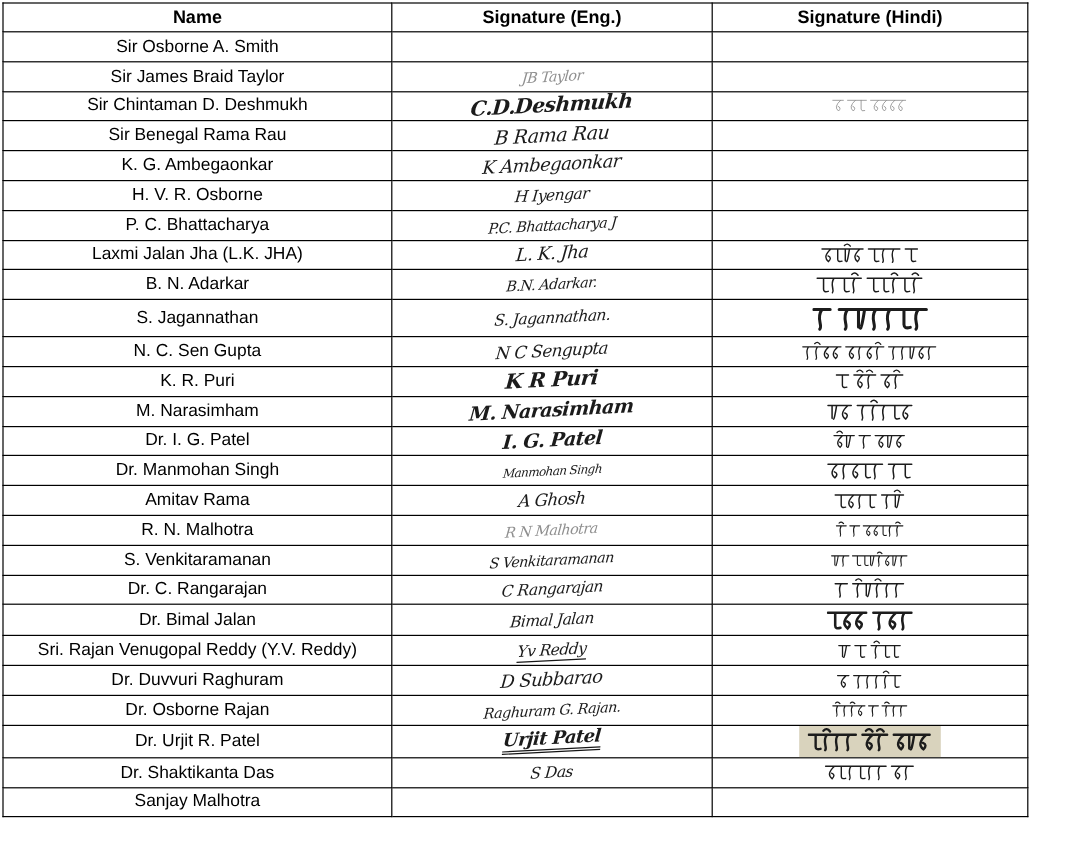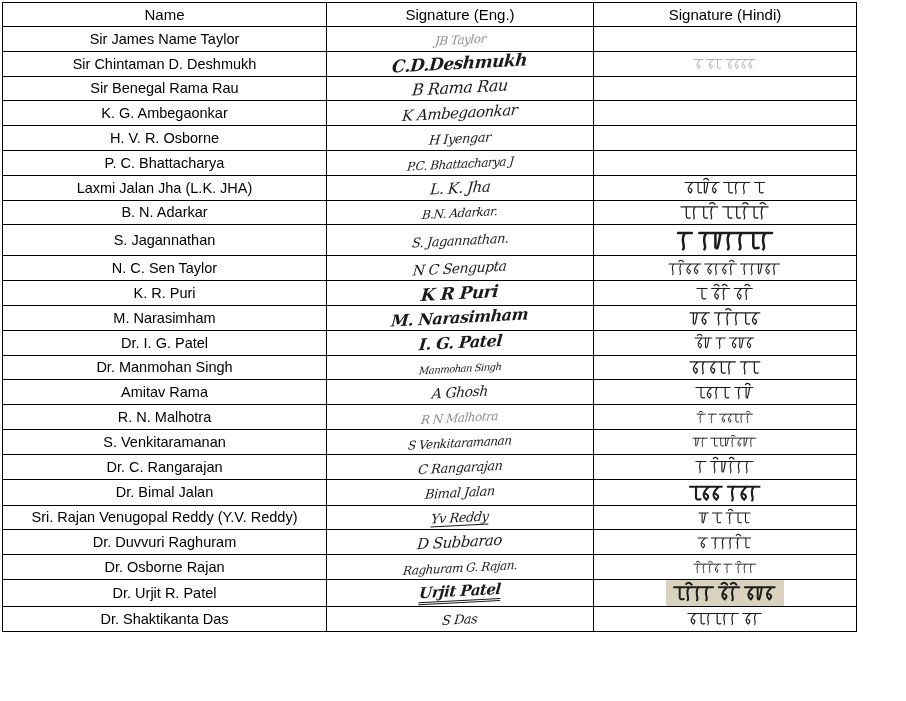--- a/index.html
+++ b/index.html
@@ -20,21 +20,21 @@
     border:1px solid #000000;
     padding:0 2px;
     text-align:center;
     vertical-align:middle;
     overflow:hidden;
     white-space:nowrap;
   }
   table.sig-table thead th{
     height:23px;
     font-size:15px;
-    font-weight:normal;
+    font-weight:bold;
     color:#000000;
   }
   table.sig-table tbody td{
     height:23.8px;
     font-size:14.5px;
     color:#000000;
   }
   
   .sig{
     font-family:"DejaVu Serif", serif;
@@ -69,21 +69,26 @@
   </colgroup>
   <thead>
     <tr>
       <th>Name</th>
       <th>Signature (Eng.)</th>
       <th>Signature (Hindi)</th>
     </tr>
   </thead>
   <tbody id="rows-body">
       <tr>
-        <td>Sir James Name Taylor</td>
+        <td>Sir Osborne A. Smith</td>
+        <td></td>
+        <td></td>
+      </tr>
+      <tr>
+        <td>Sir James Braid Taylor</td>
         <td><span class="sig light" style="font-size: 12px;">JB Taylor</span></td>
         <td></td>
       </tr>
       <tr>
         <td>Sir Chintaman D. Deshmukh</td>
         <td><span class="sig bold" style="font-size: 17px;">C.D.Deshmukh</span></td>
         <td><svg width="64" height="18" viewBox="0 0 64 18" class="hsig">
             <path d="M1.0 4.6 H9.8 M7.5 4.62 Q1.3 10.1 5.8 13.5 Q8.5 10.8 5.4 9.6 M13.3 4.6 H29.0 M19.8 4.62 Q13.6 10.1 18.1 13.5 Q20.8 10.8 17.7 9.6 M24.6 4.62 V11.9 Q24.6 14.1 27.6 13.2 M32.5 4.6 H61.7 M38.9 4.62 Q32.8 10.1 37.2 13.5 Q39.9 10.8 36.9 9.6 M45.7 4.62 Q39.6 10.1 44.0 13.5 Q46.8 10.8 43.7 9.6 M52.6 4.62 Q46.4 10.1 50.9 13.5 Q53.6 10.8 50.5 9.6 M59.4 4.62 Q53.2 10.1 57.7 13.5 Q60.4 10.8 57.3 9.6" fill="none" stroke="#8c8c8c" stroke-width="0.69" stroke-linecap="round"></path>
           </svg></td>
       </tr>
@@ -122,21 +127,21 @@
           </svg></td>
       </tr>
       <tr>
         <td>S. Jagannathan</td>
         <td><span class="sig" style="font-size: 13px;">S. Jagannathan.</span></td>
         <td><svg width="97" height="30" viewBox="0 0 97 30" class="hsig">
             <path d="M1.0 8.0 H14.8 M7.9 7.9799999999999995 C 2.6 15.6 9.1 21.5 6.1 24.3 M22.3 8.0 H95.0 M29.2 7.9799999999999995 C 23.9 15.6 30.3 21.5 27.4 24.3 M38.4 7.9799999999999995 V22.4 M43.5 7.9799999999999995 Q41.0 24.3 39.8 23.4 M52.7 7.9799999999999995 C 47.4 15.6 53.9 21.5 51.0 24.3 M64.5 7.9799999999999995 C 59.2 15.6 65.7 21.5 62.7 24.3 M76.3 7.9799999999999995 V20.5 Q76.3 24.3 81.6 22.8 M88.1 7.9799999999999995 C 82.8 15.6 89.2 21.5 86.3 24.3" fill="none" stroke="#1c1c1c" stroke-width="2.53" stroke-linecap="round"></path>
           </svg></td>
       </tr>
       <tr>
-        <td>N. C. Sen Taylor</td>
+        <td>N. C. Sen Gupta</td>
         <td><span class="sig" style="font-size: 14px;">N C Sengupta</span></td>
         <td><svg width="114" height="19" viewBox="0 0 114 19" class="hsig">
             <path d="M1.0 5.0 H32.8 M5.7 5.04 C 2.4 9.8 6.5 13.6 4.6 15.4 M13.2 5.04 C 9.8 9.8 13.9 13.6 12.0 15.4 M10.9 2.4 Q13.2 0.0 15.4 2.9 M22.8 5.04 Q16.1 11.0 21.0 14.8 Q23.9 11.8 20.6 10.4 M30.3 5.04 Q23.6 11.0 28.4 14.8 Q31.4 11.8 28.0 10.4 M36.8 5.0 H68.5 M43.7 5.04 Q37.0 11.0 41.9 14.8 Q44.8 11.8 41.5 10.4 M48.9 5.04 C 45.6 9.8 49.7 13.6 47.8 15.4 M58.6 5.04 Q51.9 11.0 56.7 14.8 Q59.7 11.8 56.4 10.4 M63.8 5.04 C 60.5 9.8 64.5 13.6 62.7 15.4 M61.6 2.4 Q63.8 0.0 66.0 2.9 M72.5 5.0 H111.7 M77.2 5.04 C 73.9 9.8 78.0 13.6 76.1 15.4 M84.7 5.04 C 81.3 9.8 85.4 13.6 83.6 15.4 M90.5 5.04 V14.2 M93.8 5.04 Q92.1 15.4 91.4 14.8 M101.8 5.04 Q95.1 11.0 99.9 14.8 Q102.9 11.8 99.6 10.4 M107.0 5.04 C 103.7 9.8 107.7 13.6 105.9 15.4" fill="none" stroke="#1c1c1c" stroke-width="1.09" stroke-linecap="round"></path>
           </svg></td>
       </tr>
       <tr>
         <td>K. R. Puri</td>
         <td><span class="sig bold" style="font-size: 17px;">K R Puri</span></td>
         <td><svg width="59" height="21" viewBox="0 0 59 21" class="hsig">
             <path d="M1.0 5.5 H11.1 M6.0 5.46 V14.0 Q6.0 16.6 9.7 15.6 M15.6 5.5 H33.7 M23.0 5.46 Q15.8 12.0 21.0 16.0 Q24.2 12.7 20.6 11.3 M18.2 2.6 Q20.6 0.0 23.0 3.1 M28.7 5.46 C 25.0 10.7 29.5 14.7 27.4 16.6 M26.2 2.6 Q28.7 0.0 31.1 3.1 M38.2 5.5 H56.3 M45.6 5.46 Q38.4 12.0 43.6 16.0 Q46.8 12.7 43.2 11.3 M51.3 5.46 C 47.6 10.7 52.1 14.7 50.1 16.6 M48.9 2.6 Q51.3 0.0 53.7 3.1" fill="none" stroke="#1c1c1c" stroke-width="1.18" stroke-linecap="round"></path>
@@ -226,14 +231,19 @@
               <path d="M1.0 6.3 H40.2 M6.7 6.3 V16.2 Q6.7 19.2 10.8 18.0 M16.0 6.3 C 11.8 12.3 16.9 16.9 14.6 19.2 M13.2 3.0 Q16.0 0.0 18.7 3.6 M25.3 6.3 C 21.1 12.3 26.2 16.9 23.9 19.2 M34.6 6.3 C 30.4 12.3 35.5 16.9 33.2 19.2 M45.7 6.3 H66.3 M54.1 6.3 Q45.8 13.8 51.8 18.4 Q55.5 14.7 51.4 13.1 M48.6 3.0 Q51.4 0.0 54.1 3.6 M60.6 6.3 C 56.5 12.3 61.6 16.9 59.3 19.2 M57.9 3.0 Q60.6 0.0 63.4 3.6 M71.8 6.3 H101.7 M80.2 6.3 Q71.9 13.8 77.9 18.4 Q81.6 14.7 77.5 13.1 M84.7 6.3 V17.7 M88.8 6.3 Q86.8 19.2 85.8 18.4 M98.8 6.3 Q90.5 13.8 96.5 18.4 Q100.2 14.7 96.1 13.1" fill="none" stroke="#1c1c1c" stroke-width="2.00" stroke-linecap="round"></path>
             </svg></span></td>
       </tr>
       <tr>
         <td>Dr. Shaktikanta Das</td>
         <td><span class="sig" style="font-size: 13px;">S Das</span></td>
         <td><svg width="76" height="21" viewBox="0 0 76 21" class="hsig">
             <path d="M1.0 5.5 H51.4 M8.4 5.46 Q1.2 12.0 6.4 16.0 Q9.7 12.7 6.0 11.3 M14.1 5.46 V14.0 Q14.1 16.6 17.7 15.6 M22.2 5.46 C 18.5 10.7 23.0 14.7 20.9 16.6 M30.2 5.46 V14.0 Q30.2 16.6 33.8 15.6 M38.3 5.46 C 34.6 10.7 39.1 14.7 37.1 16.6 M46.3 5.46 C 42.7 10.7 47.1 14.7 45.1 16.6 M55.9 5.5 H74.0 M63.3 5.46 Q56.1 12.0 61.3 16.0 Q64.5 12.7 60.9 11.3 M69.0 5.46 C 65.3 10.7 69.8 14.7 67.7 16.6" fill="none" stroke="#1c1c1c" stroke-width="1.18" stroke-linecap="round"></path>
           </svg></td>
       </tr>
+      <tr>
+        <td>Sanjay Malhotra</td>
+        <td></td>
+        <td></td>
+      </tr>
     </tbody>
 </table>
 
 </body></html>

